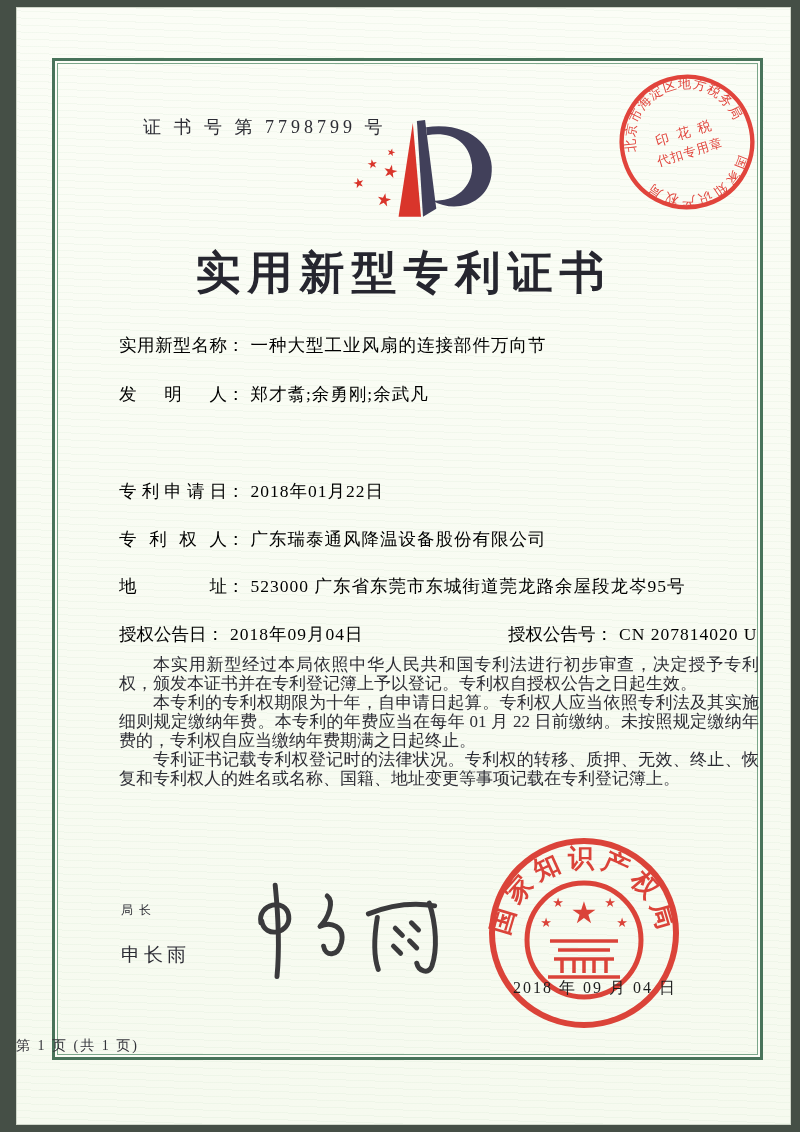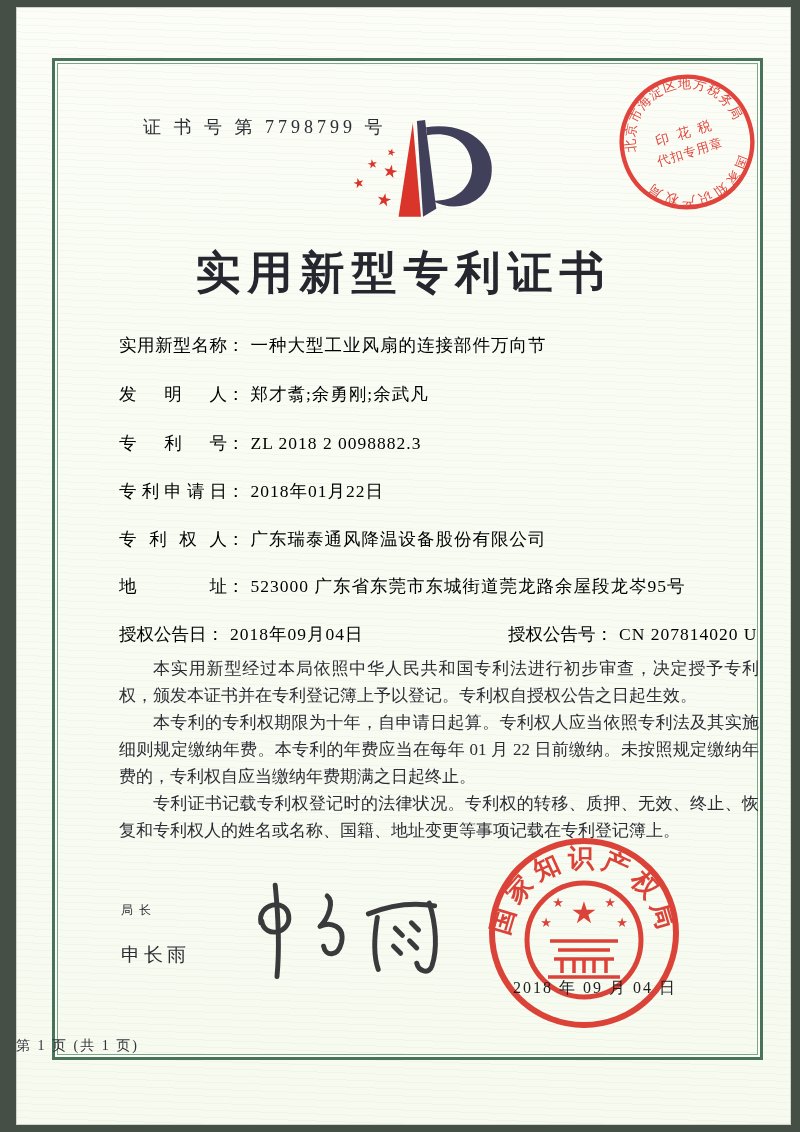--- a/index.html
+++ b/index.html
@@ -48,21 +48,21 @@
   #row-patno{top:424px;}
   #row-filing{top:472px;}
   #row-patentee{top:520px;}
   #row-address{top:567px;}
   #row-grant{top:615px;}
   #grant-number{position:absolute;left:357px;top:0;white-space:nowrap;margin-left:32px;}
 
   
   #body-text{
     position:absolute;left:103px;top:648px;width:640px;
-    font-size:17px;line-height:27px;color:#2c2c34;
+    font-size:17px;line-height:19px;color:#2c2c34;
     text-align:justify;
   }
   #body-text p{margin:0;text-indent:2em;}
 
   
   #director-label{left:105px;top:895px;font-size:12px;letter-spacing:6px;}
   #director-name{left:105px;top:935px;font-size:19px;letter-spacing:4px;}
   #signature-svg{position:absolute;left:218px;top:868px;width:215px;height:110px;}
 
   
@@ -115,23 +115,20 @@
       <text x="75" y="90" font-size="13" fill="#e1443c" text-anchor="middle" letter-spacing="1">代扣专用章</text>
     </svg>
 
     <div id="title" class="txt">实用新型专利证书</div>
 
     <div class="field-row" id="row-name">
       <span class="field-label">实用新型名称</span><span class="field-colon">：</span><span class="field-value">一种大型工业风扇的连接部件万向节</span>
     </div>
     <div class="field-row" id="row-inventor">
       <span class="field-label">发明人</span><span class="field-colon">：</span><span class="field-value">郑才翥;余勇刚;余武凡</span>
-    </div>
-    <div class="field-row" id="row-patno">
-      <span class="field-label">专利号</span><span class="field-colon">：</span><span class="field-value">ZL 2018 2 0098882.3</span>
     </div>
     <div class="field-row" id="row-filing">
       <span class="field-label">专利申请日</span><span class="field-colon">：</span><span class="field-value">2018年01月22日</span>
     </div>
     <div class="field-row" id="row-patentee">
       <span class="field-label">专利权人</span><span class="field-colon">：</span><span class="field-value">广东瑞泰通风降温设备股份有限公司</span>
     </div>
     <div class="field-row" id="row-address">
       <span class="field-label">地址</span><span class="field-colon">：</span><span class="field-value">523000 广东省东莞市东城街道莞龙路余屋段龙岑95号</span>
     </div>

